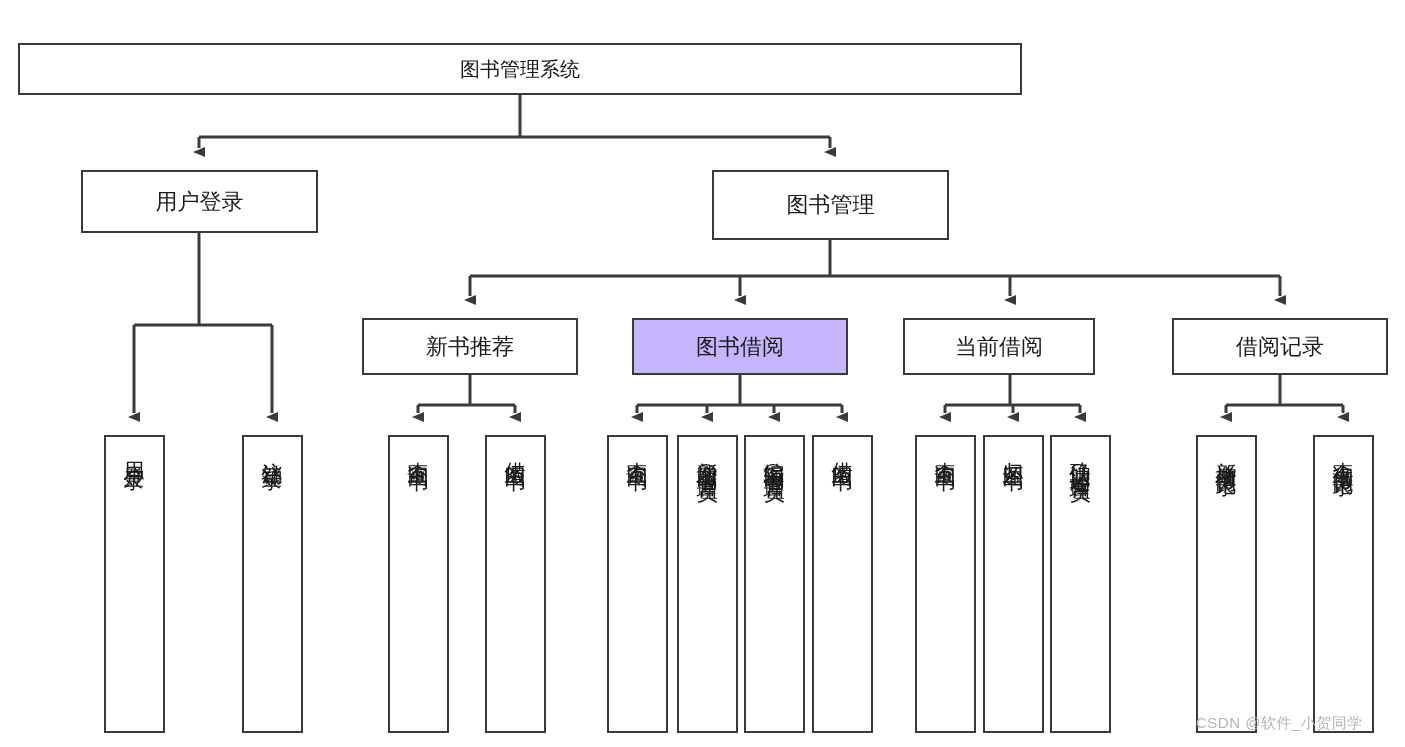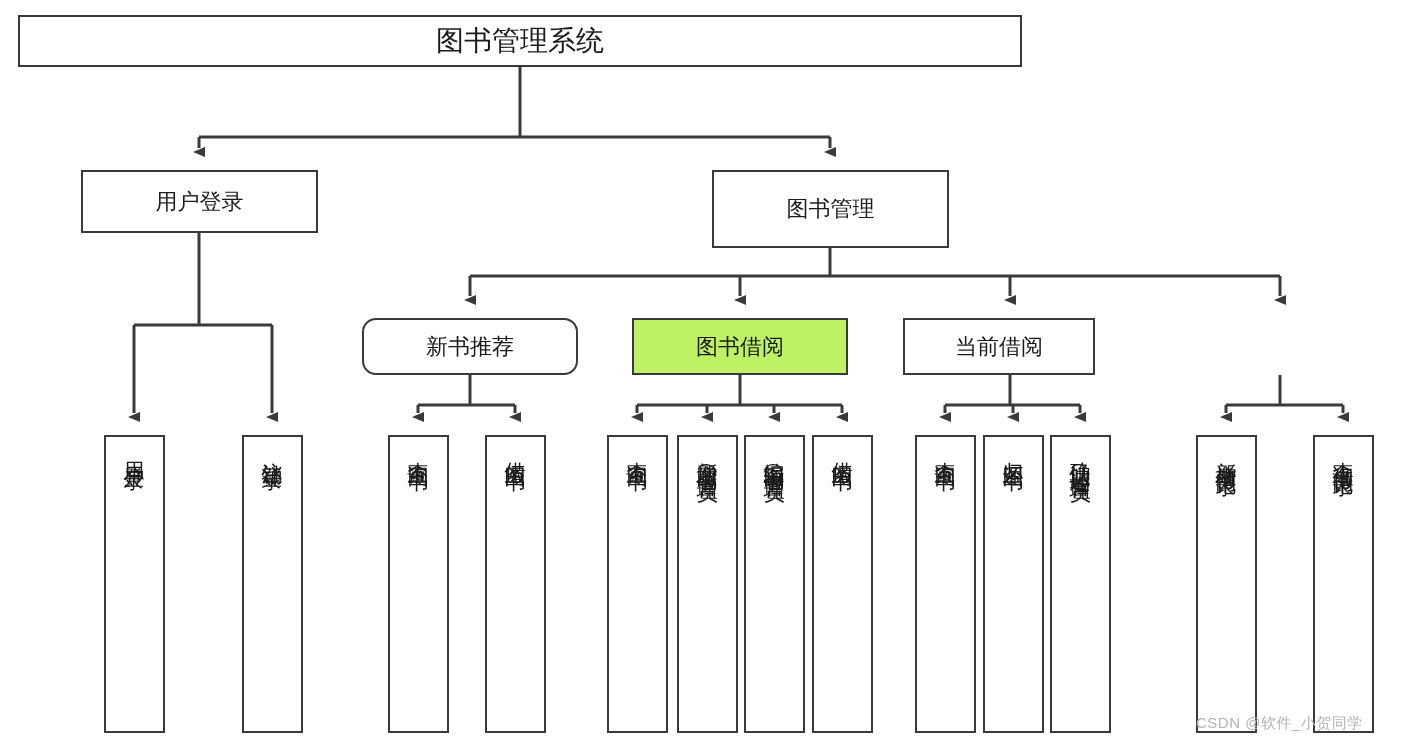--- a/index.html
+++ b/index.html
@@ -28,21 +28,21 @@
   .node {
     position: absolute;
     box-sizing: border-box;
     border: 2px solid #3a3a3a;
     background: #ffffff;
     display: flex;
     align-items: center;
     justify-content: center;
     color: #1a1a1a;
   }
-  .node.root     { font-size: 28px; }
+  .node.root     { font-size: 20px; margin-top: 28px; }
   .node.level2   { font-size: 22px; }
   .node.level3   { font-size: 22px; }
   .node.leaf {
     font-size: 21px;
     align-items: flex-start;
     justify-content: center;
     padding-top: 8px;
   }
   .vtext {
     writing-mode: vertical-rl;
@@ -114,32 +114,35 @@
     </g>
   </svg>
 
   <div class="node root" style="left: 18px; top: 15px; width: 1004px; height: 52px; border-color: rgb(58, 58, 58); background: rgb(255, 255, 255); color: rgb(26, 26, 26);">
     <span>图书管理系统</span>
   </div>
 
   <div class="node level2" style="left: 81px; top: 170px; width: 237px; height: 63px; border-color: rgb(58, 58, 58); background: rgb(255, 255, 255); color: rgb(26, 26, 26);">
     <span>用户登录</span>
   </div>
-  <div class="node level2" style="left: 712px; top: 170px; width: 237px; height: 78px; border-color: rgb(58, 58, 58); background: rgb(255, 255, 255); color: rgb(26, 26, 26);">
+  <div class="node level2" style="left: 712px; top: 170px; width: 237px; height: 70px; border-color: rgb(58, 58, 58); background: rgb(255, 255, 255); color: rgb(26, 26, 26);">
     <span>图书管理</span>
   </div>
 
-  <div class="node level3" style="left: 362px; top: 318px; width: 216px; height: 57px; border-color: rgb(58, 58, 58); background: rgb(255, 255, 255); color: rgb(26, 26, 26); border-radius: 14px;">
+  <div class="node level3" style="left: 362px; top: 318px; width: 216px; height: 57px; border-color: rgb(58, 58, 58); background: rgb(255, 255, 255); color: rgb(26, 26, 26);">
     <span>新书推荐</span>
   </div>
-  <div class="node level3" style="left: 632px; top: 318px; width: 216px; height: 57px; border-color: rgb(58, 58, 58); background: #bef264; color: rgb(26, 26, 26);">
+  <div class="node level3" style="left: 632px; top: 318px; width: 216px; height: 57px; border-color: rgb(58, 58, 58); background: #c4b5fd; color: rgb(26, 26, 26);">
     <span>图书借阅</span>
   </div>
   <div class="node level3" style="left: 903px; top: 318px; width: 192px; height: 57px; border-color: rgb(58, 58, 58); background: rgb(255, 255, 255); color: rgb(26, 26, 26);">
     <span>当前借阅</span>
+  </div>
+  <div class="node level3" style="left: 1172px; top: 318px; width: 216px; height: 57px; border-color: rgb(58, 58, 58); background: rgb(255, 255, 255); color: rgb(26, 26, 26);">
+    <span>借阅记录</span>
   </div>
 
   <div class="node leaf" style="left: 104px; top: 435px; width: 61px; height: 298px; border-color: rgb(58, 58, 58); background: rgb(255, 255, 255); color: rgb(26, 26, 26);">
     <span class="vtext">用户登录</span>
   </div>
   <div class="node leaf" style="left: 242px; top: 435px; width: 61px; height: 298px; border-color: rgb(58, 58, 58); background: rgb(255, 255, 255); color: rgb(26, 26, 26);">
     <span class="vtext">注销登录</span>
   </div>
   <div class="node leaf" style="left: 388px; top: 435px; width: 61px; height: 298px; border-color: rgb(58, 58, 58); background: rgb(255, 255, 255); color: rgb(26, 26, 26);">
     <span class="vtext">查询图书</span>

